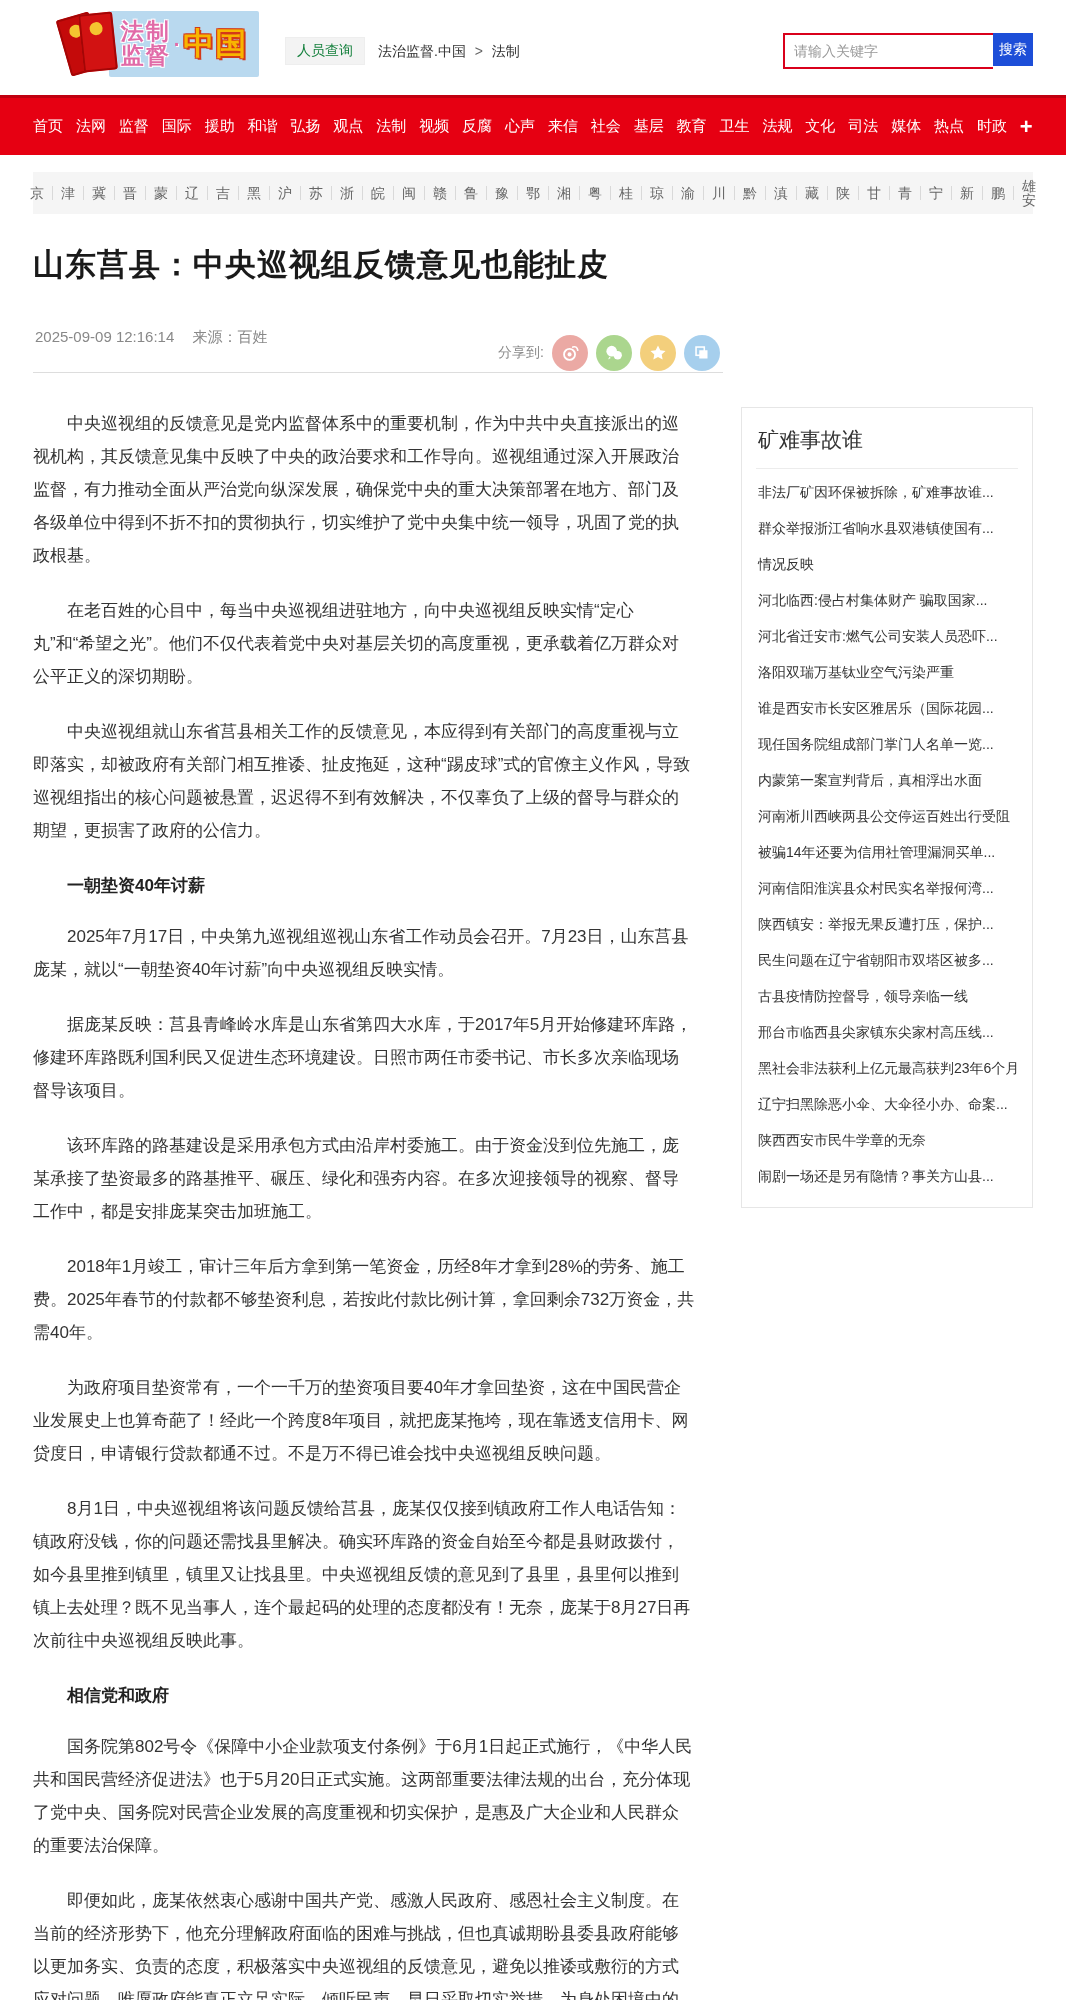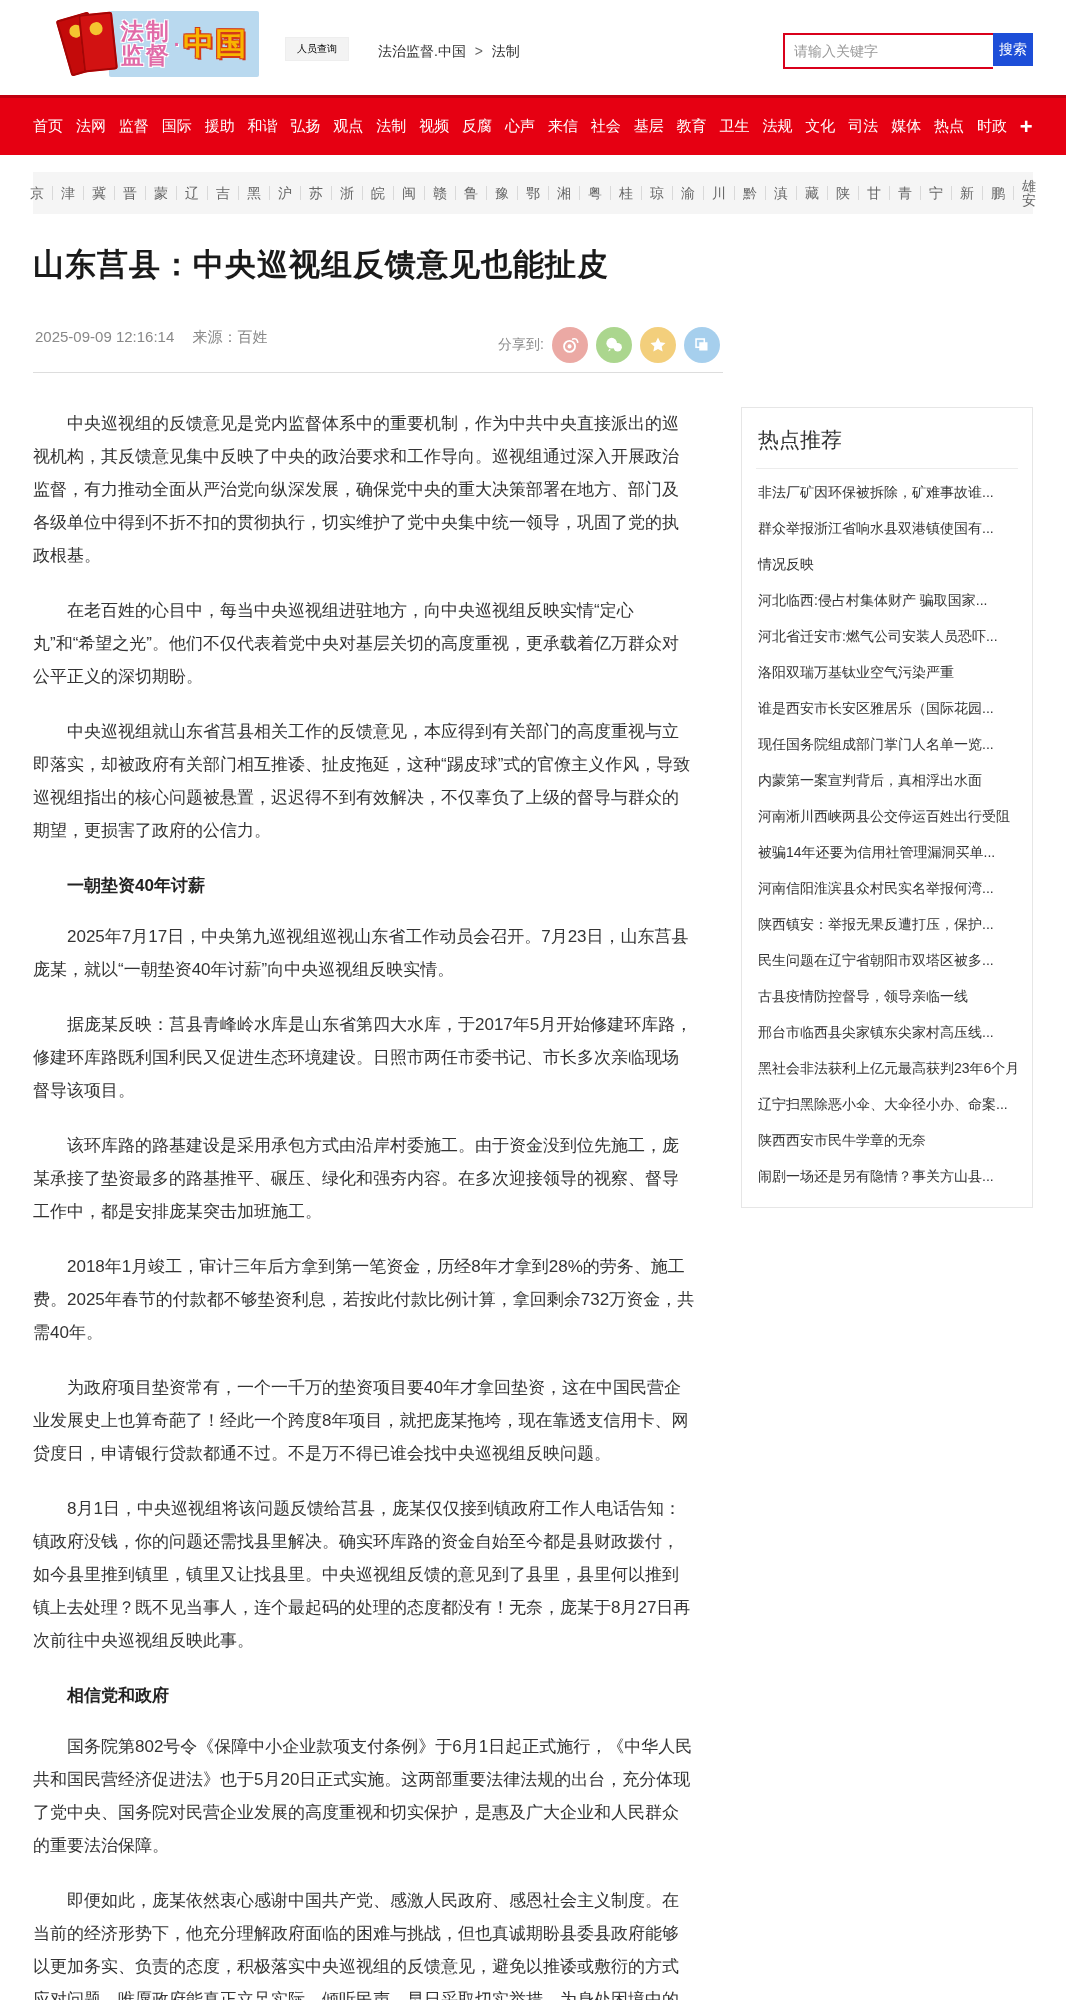--- a/index.html
+++ b/index.html
@@ -15,22 +15,22 @@
   .book { position:absolute; width:34px; height:58px; background:#c40a0a; border-radius:3px; box-shadow:inset 0 0 0 2px #a30606; }
   .book.b1 { left:2px; top:4px; transform:rotate(-16deg); }
   .book.b2 { left:20px; top:2px; transform:rotate(-6deg); background:#d21212; }
   .book .emblem { position:absolute; left:10px; top:9px; width:13px; height:13px; border-radius:50%; background:#f4c430; }
   .logo-board { width:150px; height:66px; background:#b9d9ef; display:flex; align-items:center; justify-content:center; gap:3px; border-radius:2px; }
   .logo-fz { display:flex; flex-direction:column; font-weight:bold; font-size:23px; line-height:1.04; color:#e16ba8; letter-spacing:2px;
              text-shadow:-1px -1px 0 #fff,1px -1px 0 #fff,-1px 1px 0 #fff,1px 1px 0 #fff; }
   .logo-dot { color:#e16ba8; font-weight:bold; font-size:20px; text-shadow:1px 1px 0 #fff; }
   .logo-zg { font-weight:bold; font-size:31px; color:#f8b500; letter-spacing:1px;
              text-shadow:-1px -1px 0 #d43a19,1px -1px 0 #d43a19,-1px 1px 0 #d43a19,2px 2px 0 #d43a19; }
-  .member-btn { position:absolute; left:252px; top:37px; background:#f3f3f3; border:1px solid #eee; color:#000000;
-                font-size:10px; padding:4px 11px; cursor:pointer; }
+  .member-btn { position:absolute; left:252px; top:37px; background:#f3f3f3; border:1px solid #eee; color:#15803d;
+                font-size:14px; padding:4px 11px; cursor:pointer; }
   .breadcrumb { position:absolute; left:345px; top:43px; font-size:14px; color:#333; }
   .breadcrumb .crumb-link { cursor:pointer; }
   .breadcrumb .crumb-sep { margin:0 5px; color:#666; }
   .search-bar { position:absolute; right:0; top:33px; display:flex; }
   .search-input { width:210px; height:33px; border:2px solid #d9001b; border-right:none; padding:16px 9px; font-size:14px; color:#333; outline:none; }
   .search-input::placeholder { color:#999; }
   .search-btn { width:40px; height:33px; border:none; color:#fff; font-size:14px; cursor:pointer; }
 
   
   .nav { height:60px; border-top:3px solid #c00010; }
@@ -42,21 +42,21 @@
   .provinces { width:1000px; margin:17px auto 0; background:#f5f5f5; height:42px;
                display:flex; align-items:center; justify-content:center; }
   .prov { font-size:14px; color:#666; padding:0 8px; border-right:1px solid #d9d9d9; cursor:pointer; line-height:1; }
   .prov:last-child { border-right:none; }
 
   
   .article-title { font-size:31px; font-weight:bold; color:#1a1a1a; margin:30px 0 0 0; letter-spacing:1px; }
   .meta-row { position:relative; margin-top:32px; height:38px; font-size:15px; color:#888; }
   .meta-left { position:absolute; left:2px; top:10px; }
   .meta-source { margin-left:14px; }
-  .share-bar { position:absolute; left:465px; top:8px; height:38px; display:flex; align-items:center; }
+  .share-bar { position:absolute; left:465px; top:16px; height:38px; display:flex; align-items:center; }
   .share-label { font-size:14px; color:#8a8a8a; margin-right:8px; }
   .share-icon { width:36px; height:36px; border-radius:50%; margin-right:8px; display:flex; align-items:center; justify-content:center; cursor:pointer; }
   .share-icon svg { width:22px; height:22px; display:block; }
   .divider { width:690px; border-bottom:1px solid #ddd; margin-top:16px; }
 
   
   .main-flex { display:flex; align-items:flex-start; margin-top:34px; padding-bottom:40px; }
   .article-body { width:662px; font-size:17px; line-height:33px; color:#333; }
   .article-body p { margin:0 0 22px; text-indent:2em; }
   .article-body h3 { margin:4px 0 18px; font-size:17px; font-weight:bold; color:#222; text-indent:2em; }
@@ -197,21 +197,21 @@
         <p>该环库路的路基建设是采用承包方式由沿岸村委施工。由于资金没到位先施工，庞某承接了垫资最多的路基推平、碾压、绿化和强夯内容。在多次迎接领导的视察、督导工作中，都是安排庞某突击加班施工。</p>
         <p>2018年1月竣工，审计三年后方拿到第一笔资金，历经8年才拿到28%的劳务、施工费。2025年春节的付款都不够垫资利息，若按此付款比例计算，拿回剩余732万资金，共需40年。</p>
         <p>为政府项目垫资常有，一个一千万的垫资项目要40年才拿回垫资，这在中国民营企业发展史上也算奇葩了！经此一个跨度8年项目，就把庞某拖垮，现在靠透支信用卡、网贷度日，申请银行贷款都通不过。不是万不得已谁会找中央巡视组反映问题。</p>
         <p>8月1日，中央巡视组将该问题反馈给莒县，庞某仅仅接到镇政府工作人电话告知：镇政府没钱，你的问题还需找县里解决。确实环库路的资金自始至今都是县财政拨付，如今县里推到镇里，镇里又让找县里。中央巡视组反馈的意见到了县里，县里何以推到镇上去处理？既不见当事人，连个最起码的处理的态度都没有！无奈，庞某于8月27日再次前往中央巡视组反映此事。</p>
         <h3>相信党和政府</h3>
         <p>国务院第802号令《保障中小企业款项支付条例》于6月1日起正式施行，《中华人民共和国民营经济促进法》也于5月20日正式实施。这两部重要法律法规的出台，充分体现了党中央、国务院对民营企业发展的高度重视和切实保护，是惠及广大企业和人民群众的重要法治保障。</p>
         <p>即便如此，庞某依然衷心感谢中国共产党、感激人民政府、感恩社会主义制度。在当前的经济形势下，他充分理解政府面临的困难与挑战，但也真诚期盼县委县政府能够以更加务实、负责的态度，积极落实中央巡视组的反馈意见，避免以推诿或敷衍的方式应对问题。唯愿政府能真正立足实际、倾听民声，早日采取切实举措，为身处困境中的个体排忧解难，切实纾解民忧。</p>
       </div>
 
     <aside class="sidebar">
-      <h2 class="sidebar-title">热点推荐</h2>
+      <h2 class="sidebar-title">矿难事故谁</h2>
       <ul class="sidebar-list" id="sidebar-list">
           <li class="sidebar-item">非法厂矿因环保被拆除，矿难事故谁...</li>
           <li class="sidebar-item">群众举报浙江省响水县双港镇使国有...</li>
           <li class="sidebar-item">情况反映</li>
           <li class="sidebar-item">河北临西:侵占村集体财产 骗取国家...</li>
           <li class="sidebar-item">河北省迁安市:燃气公司安装人员恐吓...</li>
           <li class="sidebar-item">洛阳双瑞万基钛业空气污染严重</li>
           <li class="sidebar-item">谁是西安市长安区雅居乐（国际花园...</li>
           <li class="sidebar-item">现任国务院组成部门掌门人名单一览...</li>
           <li class="sidebar-item">内蒙第一案宣判背后，真相浮出水面</li>

